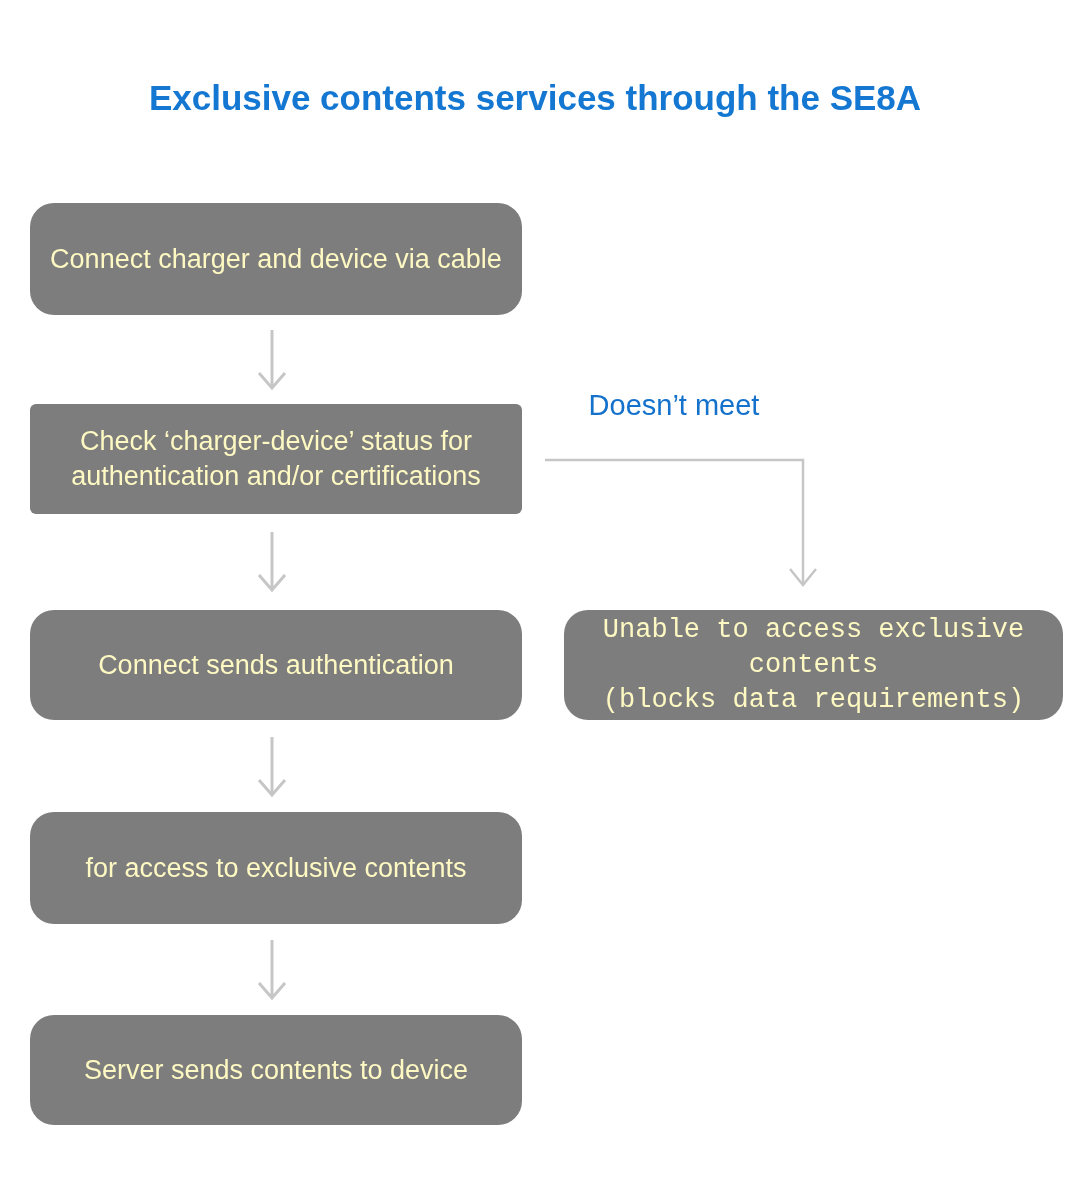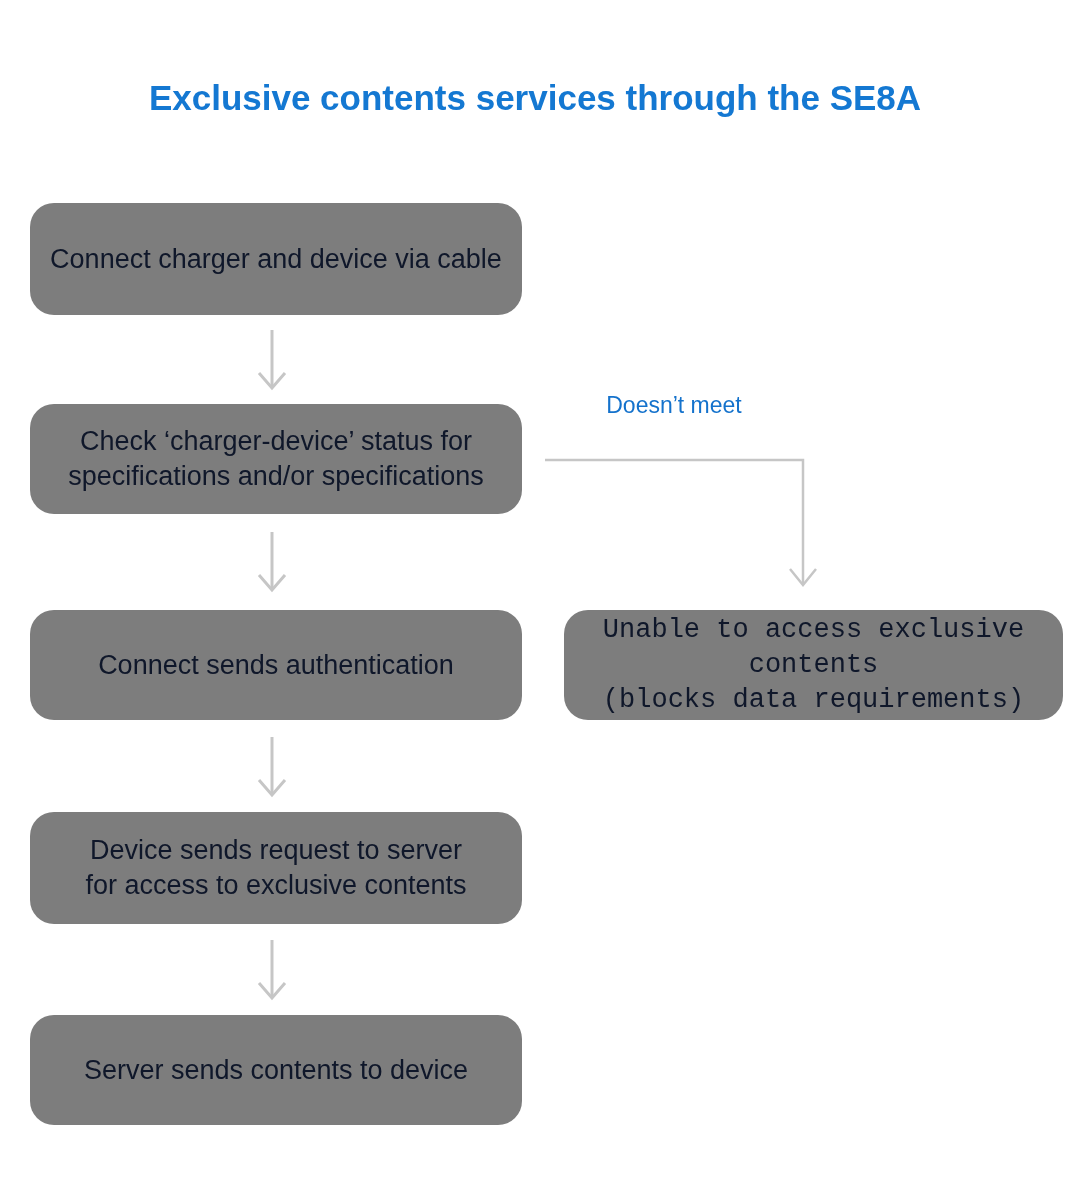--- a/index.html
+++ b/index.html
@@ -24,36 +24,36 @@
     text-align: center;
     font-size: 35px;
     font-weight: bold;
     color: #1478d2;
     letter-spacing: 0px;
   }
   .node {
     position: absolute;
     background: #7d7d7d;
     border-radius: 24px;
-    color: #0f172a;
+    color: #fef9c3;
     display: flex;
     flex-direction: column;
     align-items: center;
     justify-content: center;
     text-align: center;
     font-size: 27px;
     line-height: 35px;
     padding: 0 8px;
     box-sizing: border-box;
   }
   .node span { display: block; }
   .blue-label {
     position: absolute;
     color: #1472cc;
-    font-size: 23px;
+    font-size: 29px;
     line-height: 28px;
     text-align: center;
   }
   .blue-label span { display: block; }
   .connector { position: absolute; }
   .connector line, .connector polyline {
     stroke: #c6c6c6;
     stroke-width: 3;
     fill: none;
     stroke-linecap: butt;
@@ -70,23 +70,23 @@
 
   <div class="node" style="left:30px; top:203px; width:492px; height:112px;">
     <span>Connect charger and device via cable</span>
   </div>
 
   <svg class="connector" style="left:250px; top:328px;" width="44" height="64" viewBox="0 0 44 64">
     <line x1="22" y1="2" x2="22" y2="58"></line>
     <polyline points="9,45 22,60 35,45"></polyline>
   </svg>
 
-  <div class="node" style="left:30px; top:404px; width:492px; height:110px;">
+  <div class="node" style="left:30px; top:404px; width:492px; height:110px;border-radius:6px;">
     <span>Check ‘charger-device’ status for</span>
-    <span>specifications and/or specifications</span>
+    <span>authentication and/or certifications</span>
   </div>
 
   <div class="blue-label" style="left:545px; top:391px; width:258px;">
     <span>Doesn’t meet</span>
   </div>
 
   <svg class="connector elbow" style="left:545px; top:457px;" width="290" height="136" viewBox="0 0 290 136">
     <polyline points="0,3 258,3 258,127"></polyline>
     <polyline points="245,112 258,128 271,112"></polyline>
   </svg>
@@ -105,21 +105,20 @@
     <span>Unable to access exclusive contents</span>
     <span>(blocks data requirements)</span>
   </div>
 
   <svg class="connector" style="left:250px; top:735px;" width="44" height="64" viewBox="0 0 44 64">
     <line x1="22" y1="2" x2="22" y2="58"></line>
     <polyline points="9,45 22,60 35,45"></polyline>
   </svg>
 
   <div class="node" style="left:30px; top:812px; width:492px; height:112px;">
-    <span>Device sends request to server</span>
     <span>for access to exclusive contents</span>
   </div>
 
   <svg class="connector" style="left:250px; top:938px;" width="44" height="64" viewBox="0 0 44 64">
     <line x1="22" y1="2" x2="22" y2="58"></line>
     <polyline points="9,45 22,60 35,45"></polyline>
   </svg>
 
   <div class="node" style="left:30px; top:1015px; width:492px; height:110px;justify-content:center;">
     <span>Server sends contents to device</span>

